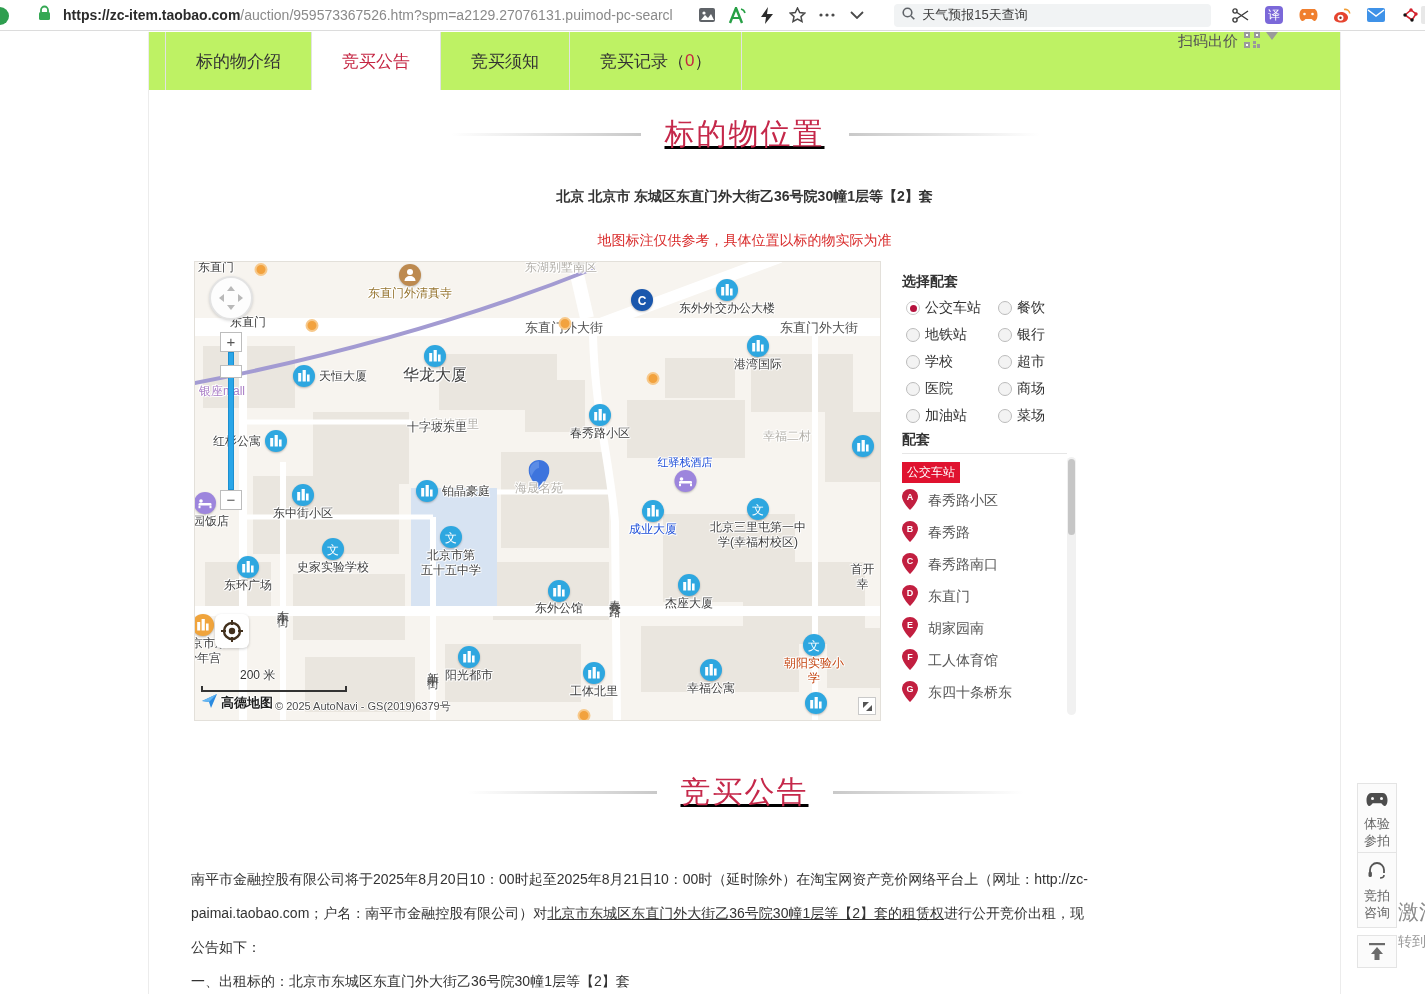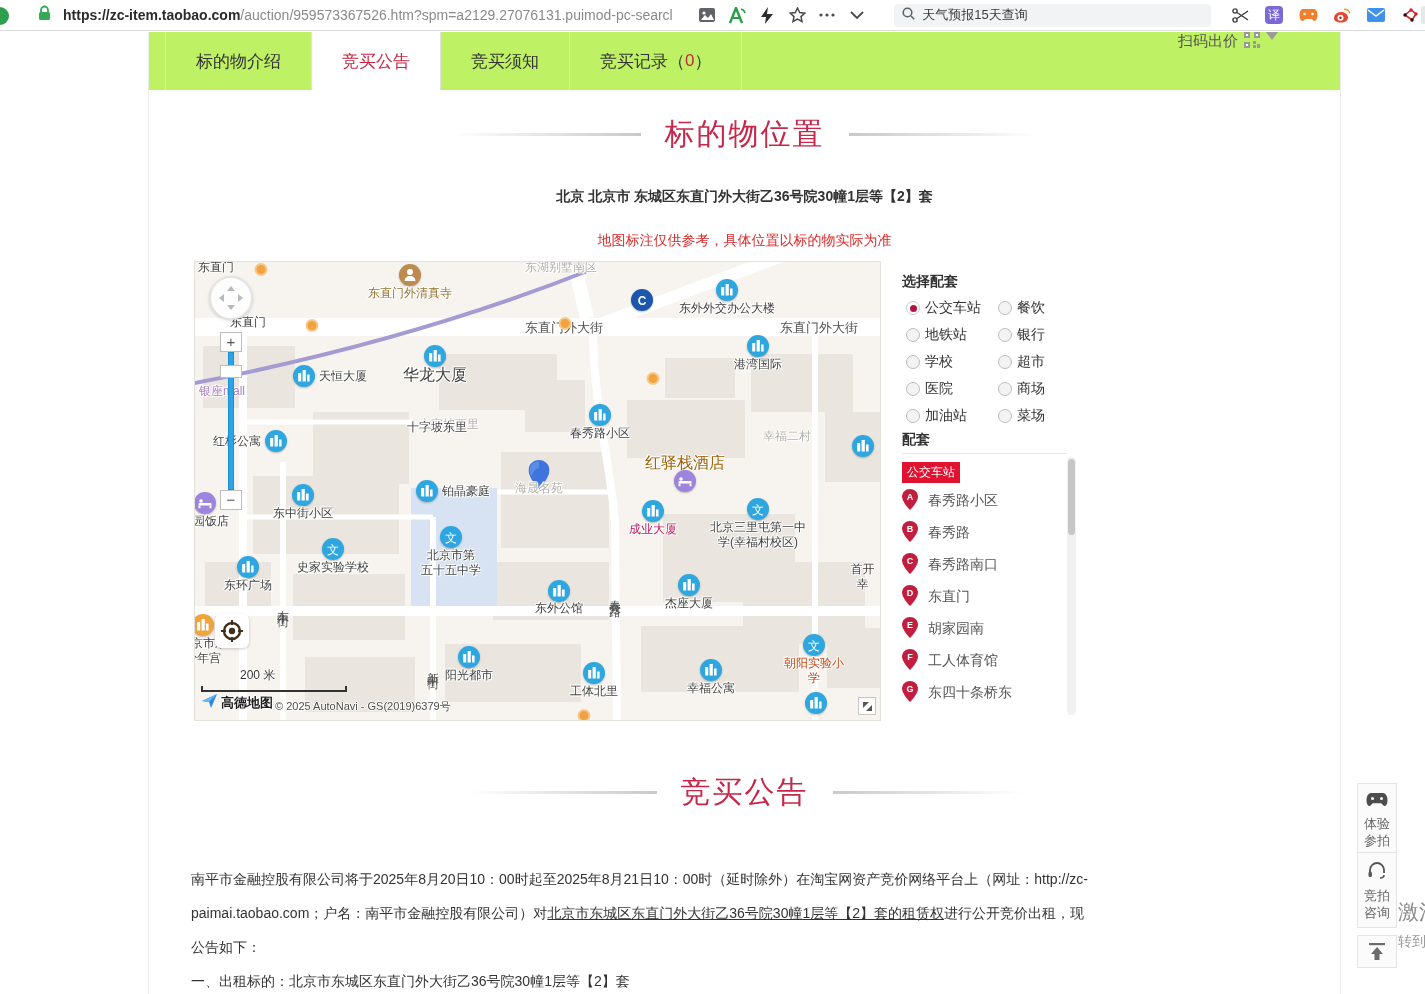--- a/index.html
+++ b/index.html
@@ -34,21 +34,21 @@
     border-right:1px solid #e2e2e2; cursor:pointer; }
   .tab:first-child { border-left:1px solid #e2e2e2; margin-left:16px; }
   .tab.active { background:#fff; color:#c52542; }
   .tab .cnt { color:#c52542; }
   .scanbid { position:absolute; right:62px; top:0; height:58px; display:flex; align-items:flex-start;
     gap:6px; font-size:15px; color:#555; cursor:pointer; }
   .caret { width:0; height:0; border-left:6px solid transparent; border-right:6px solid transparent;
     border-top:8px solid #9a9a9a; }
 
   
-  .sec-title { position:absolute; width:100%; display:flex; align-items:center; justify-content:center; gap:24px; }
+  .sec-title { position:absolute; width:100%; display:flex; align-items:center; justify-content:center; gap:24px;text-decoration:underline; }
   .sec-title h2 { font-size:30px; font-weight:400; color:#c5284a; letter-spacing:2px; }
   .hline { width:190px; height:3px; }
   .hline.l { background:linear-gradient(to right, rgba(200,200,200,0), #c9c9c9); }
   .hline.r { background:linear-gradient(to left, rgba(200,200,200,0), #c9c9c9); }
 
   .addr { position:absolute; top:156px; width:100%; text-align:center; font-size:14px; font-weight:bold; color:#333; }
   .mapnote { position:absolute; top:200px; width:100%; text-align:center; font-size:14px; color:#d92b2b; }
 
   
   .map { position:absolute; left:45px; top:229px; width:687px; height:460px; overflow:hidden;
@@ -433,21 +433,21 @@
         </div>
         <div class="poi above" style="left: 490px; top: 193px;">
           <span class="pi" style="background:#9d85dd">
             <svg width="22" height="22" viewBox="0 0 22 22">
               <circle cx="7" cy="9" r="1.8" fill="#fff"></circle>
               <rect x="4.5" y="11" width="13" height="2.6" rx="1.2" fill="#fff"></rect>
               <rect x="4.5" y="13.6" width="2" height="2.6" fill="#fff"></rect>
               <rect x="15.5" y="13.6" width="2" height="2.6" fill="#fff"></rect>
             </svg>
           </span>
-          <span class="lbl" style="color:#a16207;font-size:16px;">红驿栈酒店</span>
+          <span class="lbl" style="color:#1d4ed8;font-size:11px;">红驿栈酒店</span>
         </div>
         <div class="poi" style="left: 344px; top: 198px;">
           <span><svg width="21" height="30" viewBox="0 0 21 30">
               <path d="M10.5 0C4.7 0 0 4.6 0 10.3 0 17.6 10.5 30 10.5 30S21 17.6 21 10.3C21 4.6 16.3 0 10.5 0z" fill="#3d74dd"></path>
               <path d="M10.5 1.2c-5 0-9.2 4-9.2 9.1 0 2 .6 4 1.5 5.9C4.9 12 7.4 8 10.5 8z" fill="#5b8ce6"></path>
             </svg></span>
         </div>
         <div class="poi" style="left: 344px; top: 219px;">
           <span class="lbl" style="color:#b3b0aa;font-size:12px;">海晟名苑</span>
         </div>
@@ -462,21 +462,21 @@
           <span class="lbl" style="color:#3f3f3f;font-size:12px;">铂晶豪庭</span>
         </div>
         <div class="poi" style="left: 458px; top: 238px;">
           <span class="pi" style="background:#2ea7e0">
             <svg width="22" height="22" viewBox="0 0 22 22">
               <rect x="5.2" y="8" width="3" height="8.5" fill="#fff"></rect>
               <rect x="9.6" y="5" width="3.2" height="11.5" fill="#fff"></rect>
               <rect x="14" y="9.5" width="2.6" height="7" fill="#fff"></rect>
             </svg>
           </span>
-          <span class="lbl" style="color:#be185d;font-size:12px;">成业大厦</span>
+          <span class="lbl" style="color:#1d4ed8;font-size:12px;">成业大厦</span>
         </div>
         <div class="poi" style="left: 563px; top: 236px;">
           <span class="pi" style="background:#2ea7e0">
             <svg width="22" height="22" viewBox="0 0 22 22">
               <text x="11" y="15.5" text-anchor="middle" font-size="12" fill="#fff">文</text>
             </svg>
           </span>
           <span class="lbl" style="color:#3f3f3f;font-size:12px;">北京三里屯第一中
 学(幸福村校区)</span>
         </div>

